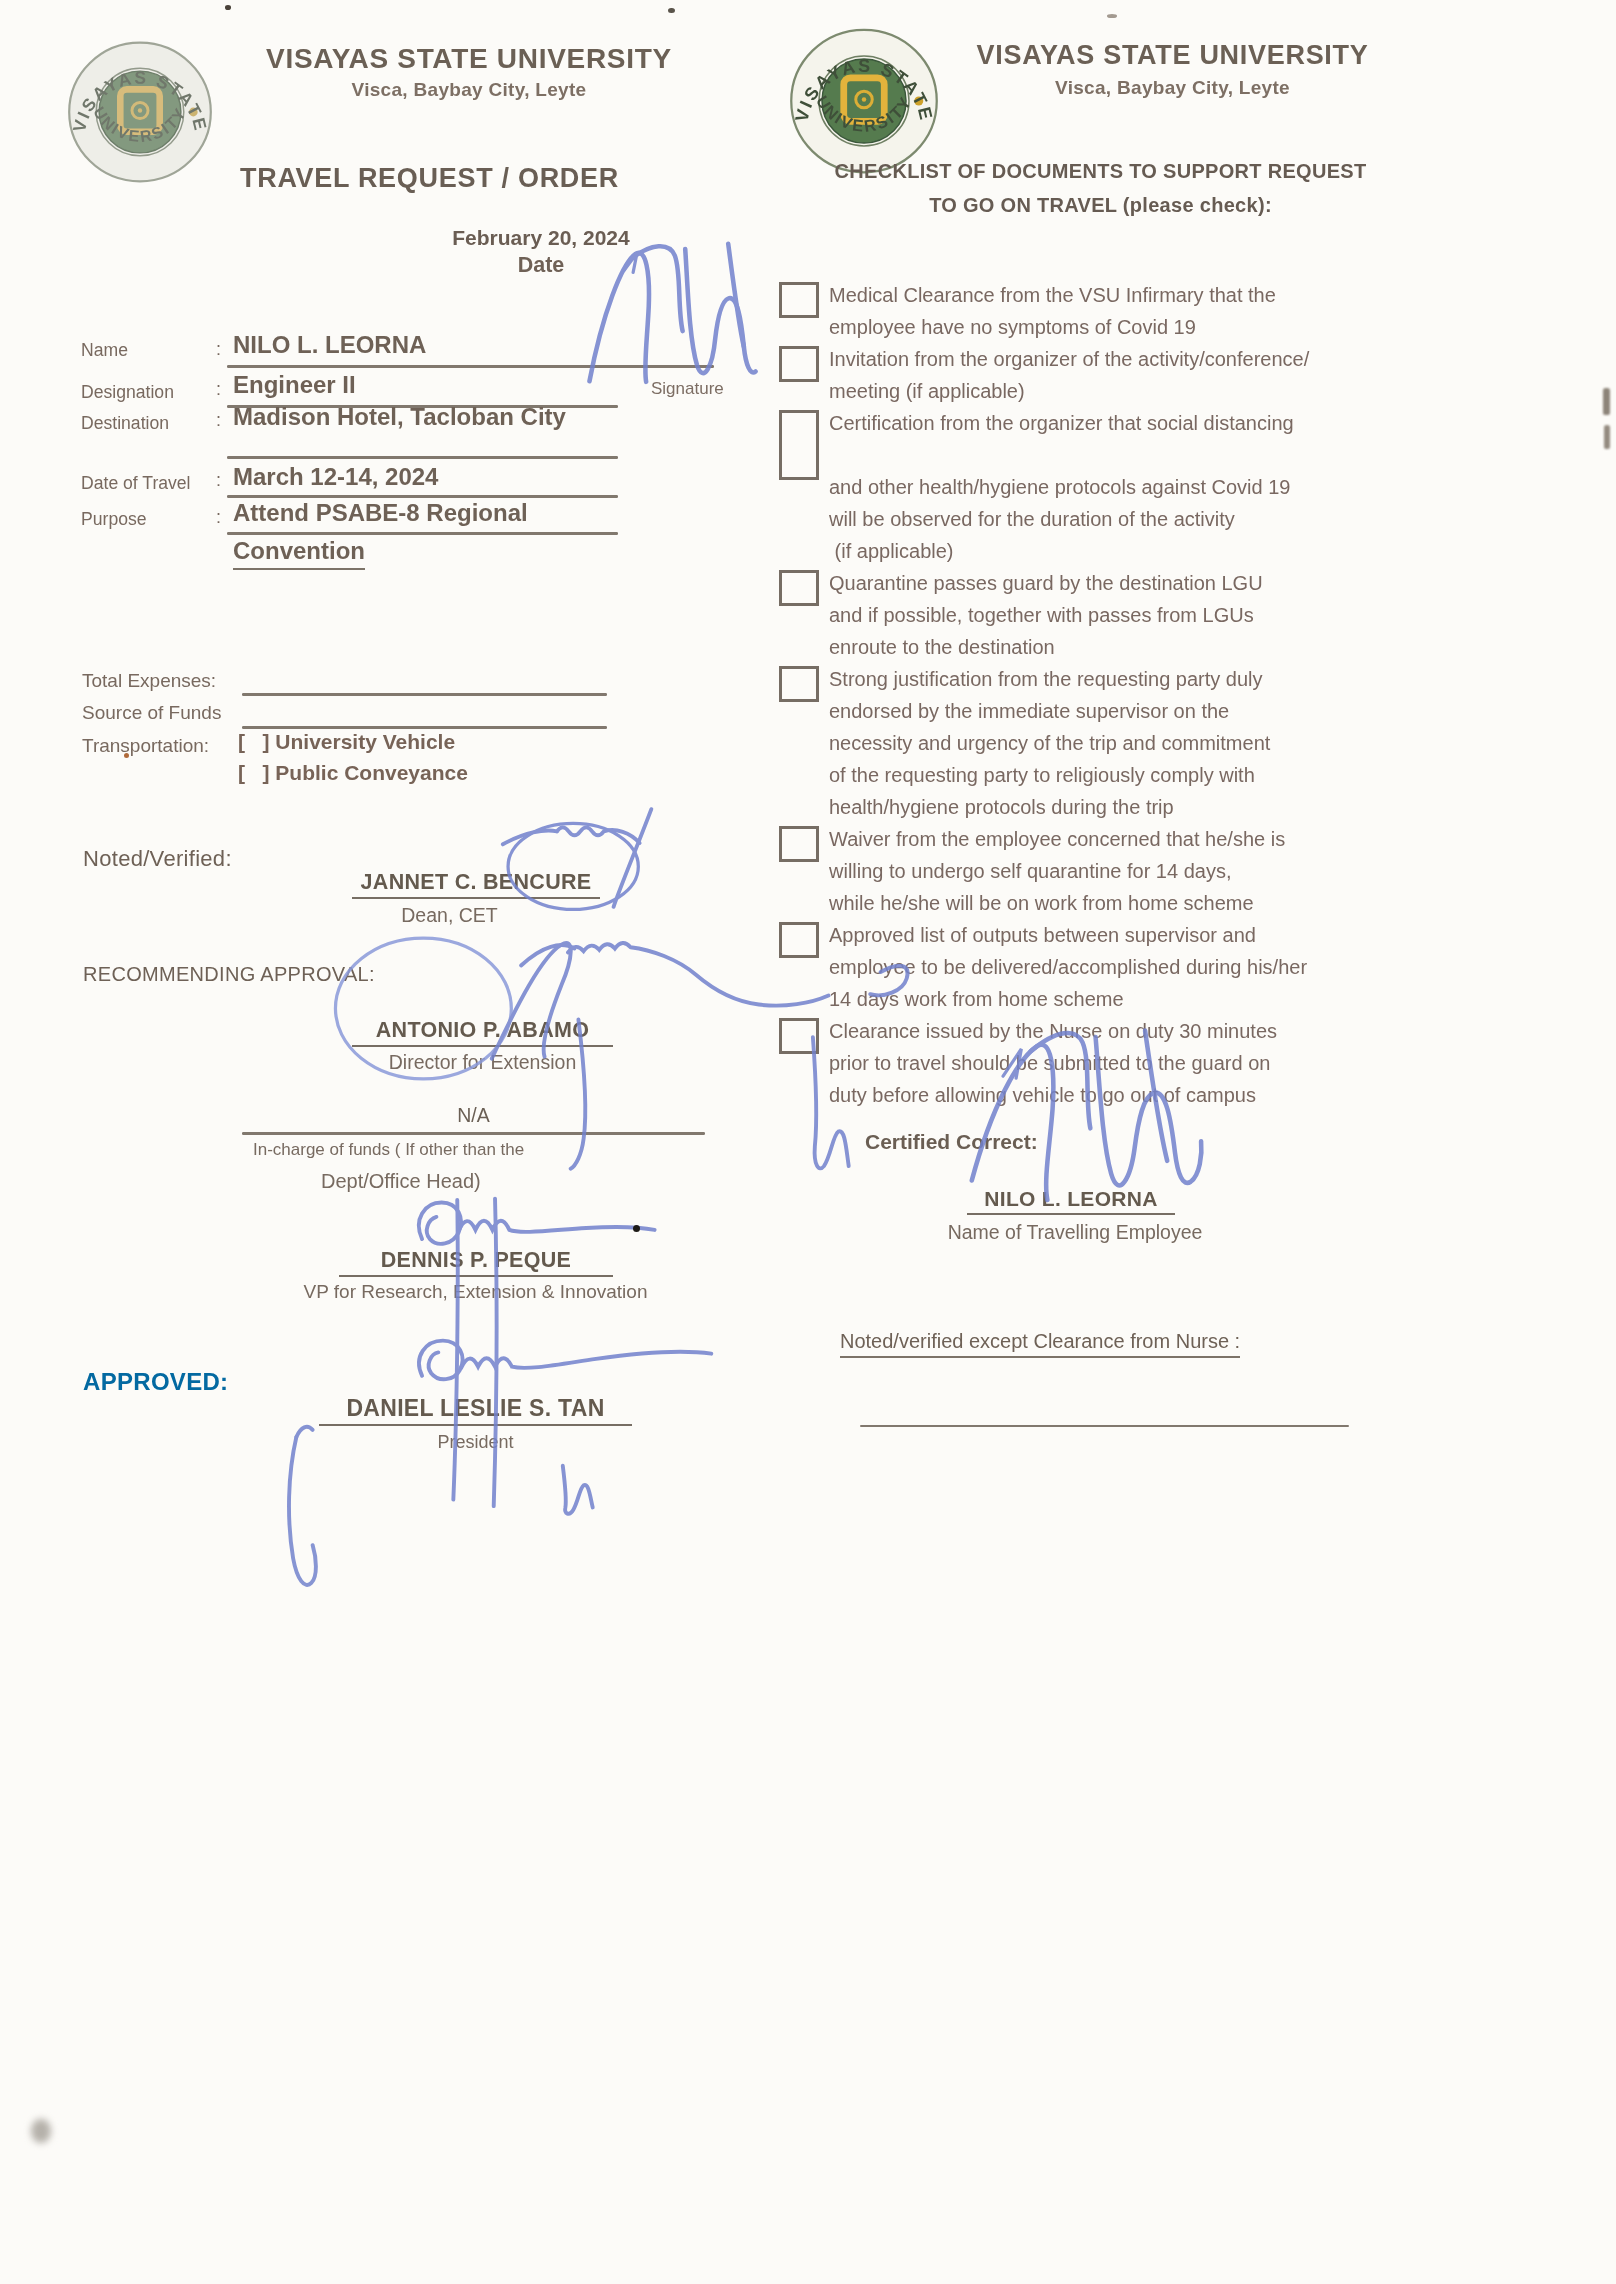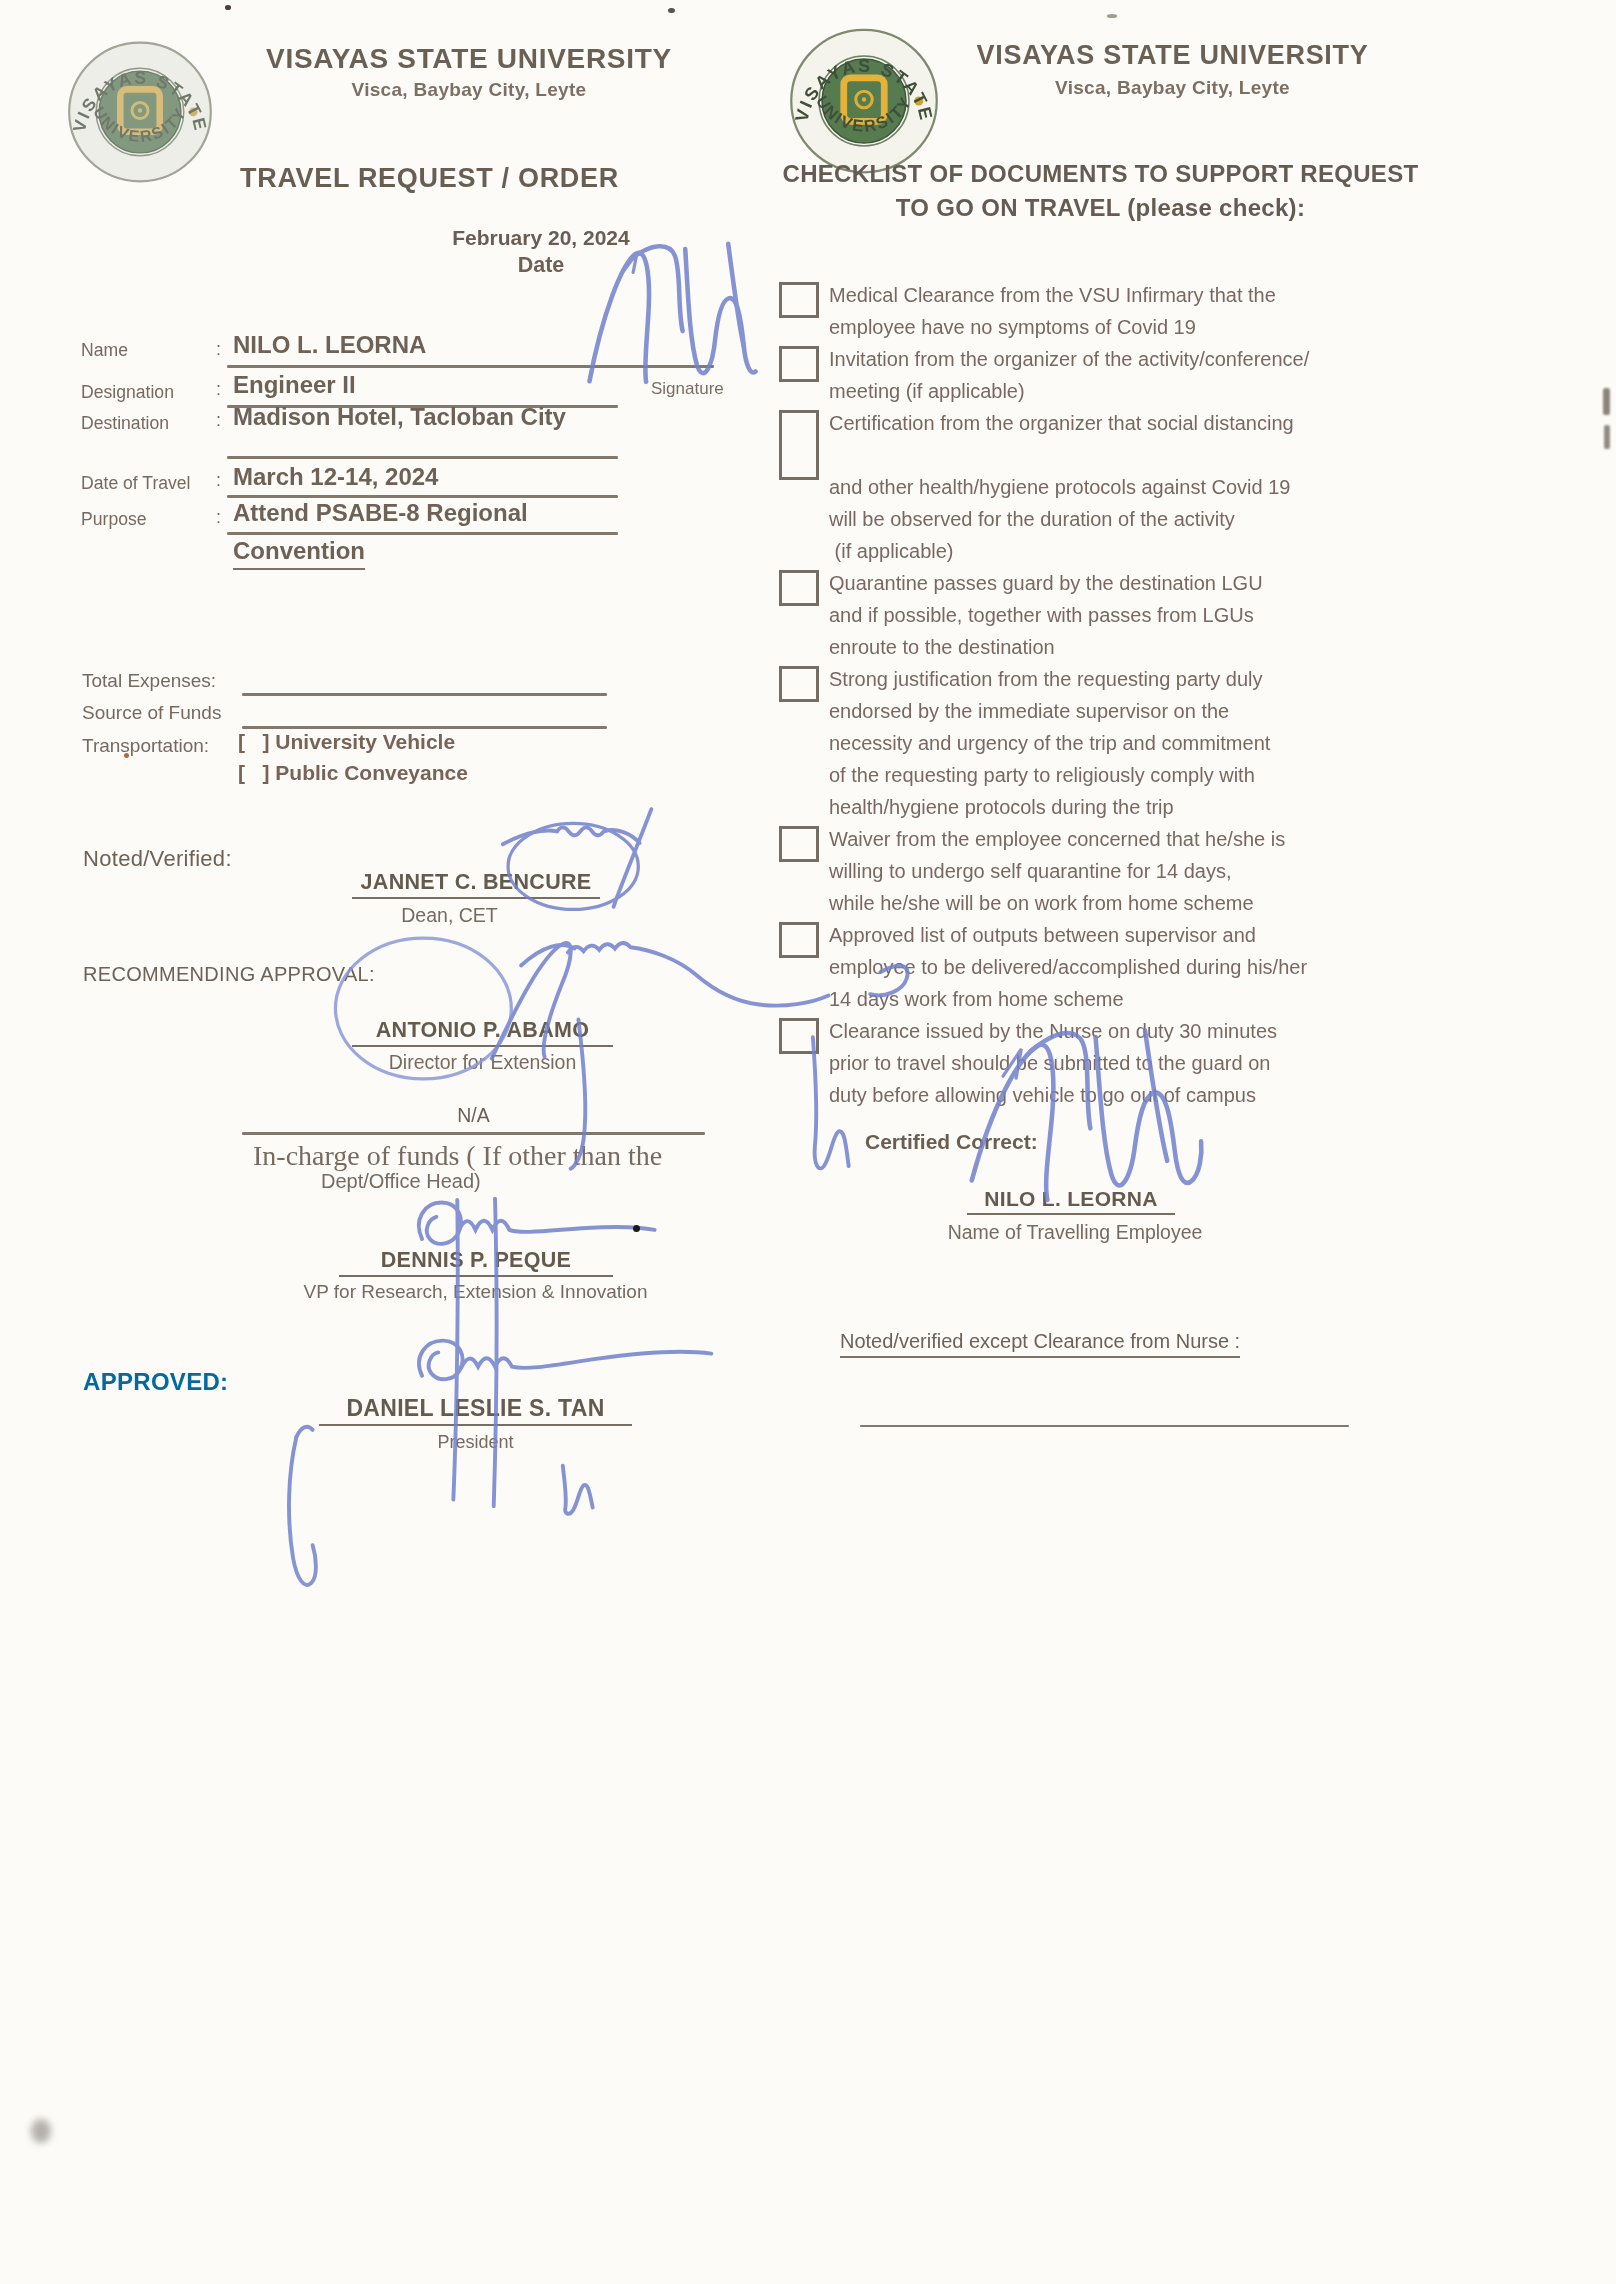--- a/index.html
+++ b/index.html
@@ -7,21 +7,21 @@
     position:relative;width:1616px;height:2284px;margin:0 auto;
     background:#fcfbf8;overflow:hidden;
     font-family:"Liberation Sans", sans-serif;color:#6e6158;
   }
   .abs{position:absolute;}
   .ctr{text-align:center;}
   
   .univ-title{font-size:28px;font-weight:700;color:#6b6055;letter-spacing:0.7px;}
   .univ-addr{font-size:19px;font-weight:700;color:#7d6f64;letter-spacing:0.3px;}
   .form-title{font-size:27px;font-weight:700;color:#695e54;letter-spacing:0.7px;}
-  .chk-title{font-size:24px;font-weight:700;color:#665b52;letter-spacing:0.3px;}
+  .chk-title{font-size:20px;font-weight:700;color:#665b52;letter-spacing:0.3px;}
   
   .f-label{font-size:17.6px;color:#78695f;}
   .f-colon{font-size:18px;color:#78695f;}
   .f-value{font-size:24px;font-weight:700;color:#6e6156;white-space:pre;}
   .hline{height:2.6px;background:rgba(101,90,79,.82);border-radius:1.3px;}
   .sig-label{font-size:17px;color:#7c6d63;}
   .sec-label{font-size:21px;color:#6e6156;letter-spacing:0.3px;}
   .sec-label-b{font-size:24px;font-weight:700;color:#0369a1;letter-spacing:0.3px;}
   .sig-name{font-size:21.5px;font-weight:700;color:#645a4e;letter-spacing:0.3px;
             border-bottom:2.6px solid rgba(95,85,74,.85);padding-bottom:2px;}
@@ -111,21 +111,21 @@
   <div class="abs sec-label" style="left:83px;top:846px;font-size:22px;">Noted/Verified:</div>
   <div class="abs ctr sig-name" style="left:352px;top:870px;width:248px;">JANNET C. BENCURE</div>
   <div class="abs ctr sig-title" style="left:352px;top:904px;width:195px;">Dean, CET</div>
 
   <div class="abs sec-label" style="left:83px;top:963px;font-size:20px;">RECOMMENDING APPROVAL:</div>
   <div class="abs ctr sig-name" style="left:352px;top:1018px;width:261px;">ANTONIO P.  ABAMO</div>
   <div class="abs ctr sig-title" style="left:352px;top:1051px;width:261px;">Director for Extension</div>
 
   <div class="abs ctr" style="left:242px;top:1104px;width:463px;font-size:19.5px;font-weight:400;color:#6a5f54;">N/A</div>
   <div class="abs hline" style="left:242px;top:1132px;width:463px;"></div>
-  <div class="abs sig-title" style="left:253px;top:1140px;font-size:28px;font-family:Liberation Serif, serif;">In-charge of  funds ( If other than the</div>
+  <div class="abs sig-title" style="left:253px;top:1140px;font-size:17px;">In-charge of  funds ( If other than the</div>
   <div class="abs sig-title" style="left:321px;top:1170px;font-size:20px;">Dept/Office Head)</div>
 
   <div class="abs ctr sig-name" style="left:339px;top:1248px;width:274px;">DENNIS P. PEQUE</div>
   <div class="abs ctr sig-title" style="left:280px;top:1281px;width:391px;font-size:19px;">VP for Research, Extension &amp; Innovation</div>
 
   <div class="abs sec-label-b" style="left:83px;top:1368px;">APPROVED:</div>
   <div class="abs ctr sig-name" style="left:319px;top:1395px;width:313px;font-size:23px;">DANIEL LESLIE S. TAN</div>
   <div class="abs ctr sig-title" style="left:365px;top:1432px;width:221px;font-size:18px;">President</div>
 
   <svg class="abs" style="left:789px;top:26px;" width="150" height="150" viewBox="0 0 200 200">

